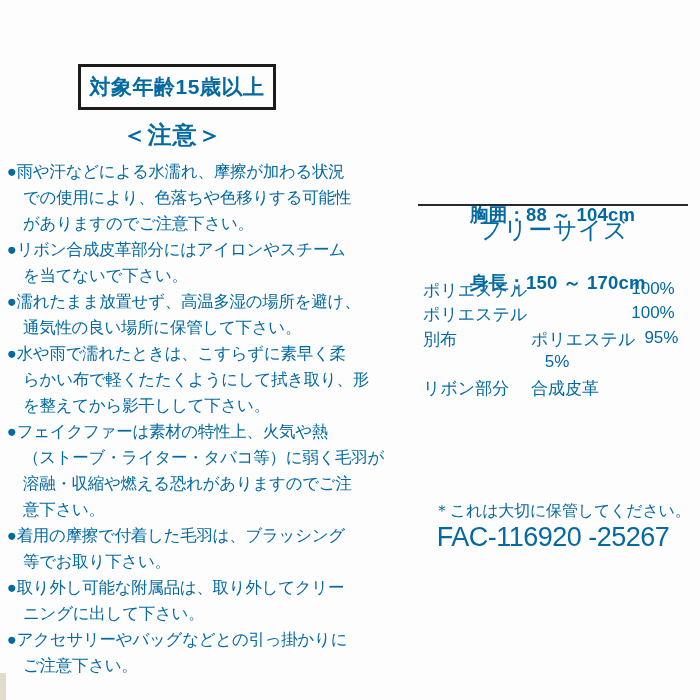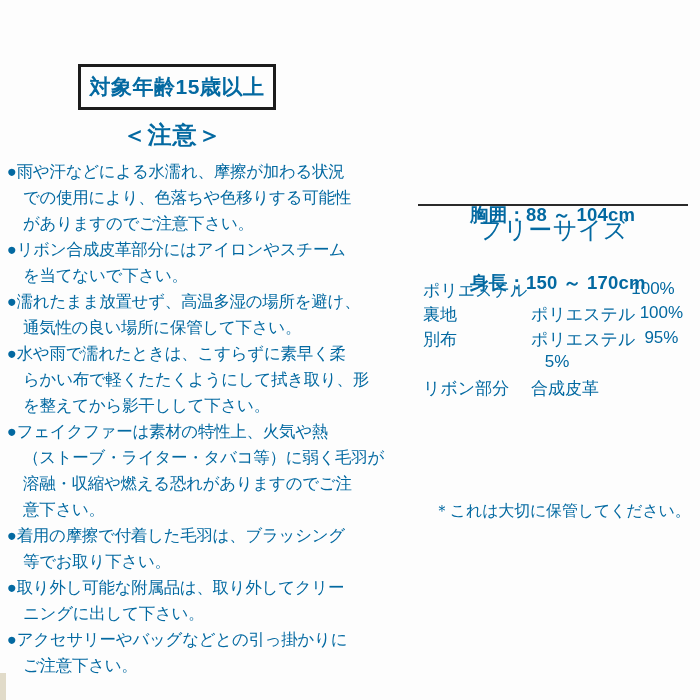--- a/index.html
+++ b/index.html
@@ -122,21 +122,20 @@
   <div class="size-divider"></div>
 
   <div class="free-size">フリーサイズ</div>
 
   <div class="materials">
     <div class="row">
       <span class="mat">ポリエステル</span>
       <span class="pct">100%</span>
     </div>
     <div class="row">
-      <span class="lbl">裏地</span>
       <span class="mat">ポリエステル</span>
       <span class="pct">100%</span>
     </div>
     <div class="row">
       <span class="lbl">別布</span>
       <span class="mat">ポリエステル</span>
       <span class="pct">95%</span>
     </div>
     <div class="row">
       <span class="lbl"></span>
@@ -144,16 +143,17 @@
     </div>
     <div class="row">
       <span class="lbl">リボン部分</span>
       <span class="mat">合成皮革</span>
       <span class="pct"></span>
     </div>
   </div>
 
   <div class="storage-note">＊これは大切に保管してください。</div>
 
+  <div class="product-code">FAC-116920 -25267</div>
 
   <div class="scan-edge"></div>
 
 </div>
 
 </body></html>

